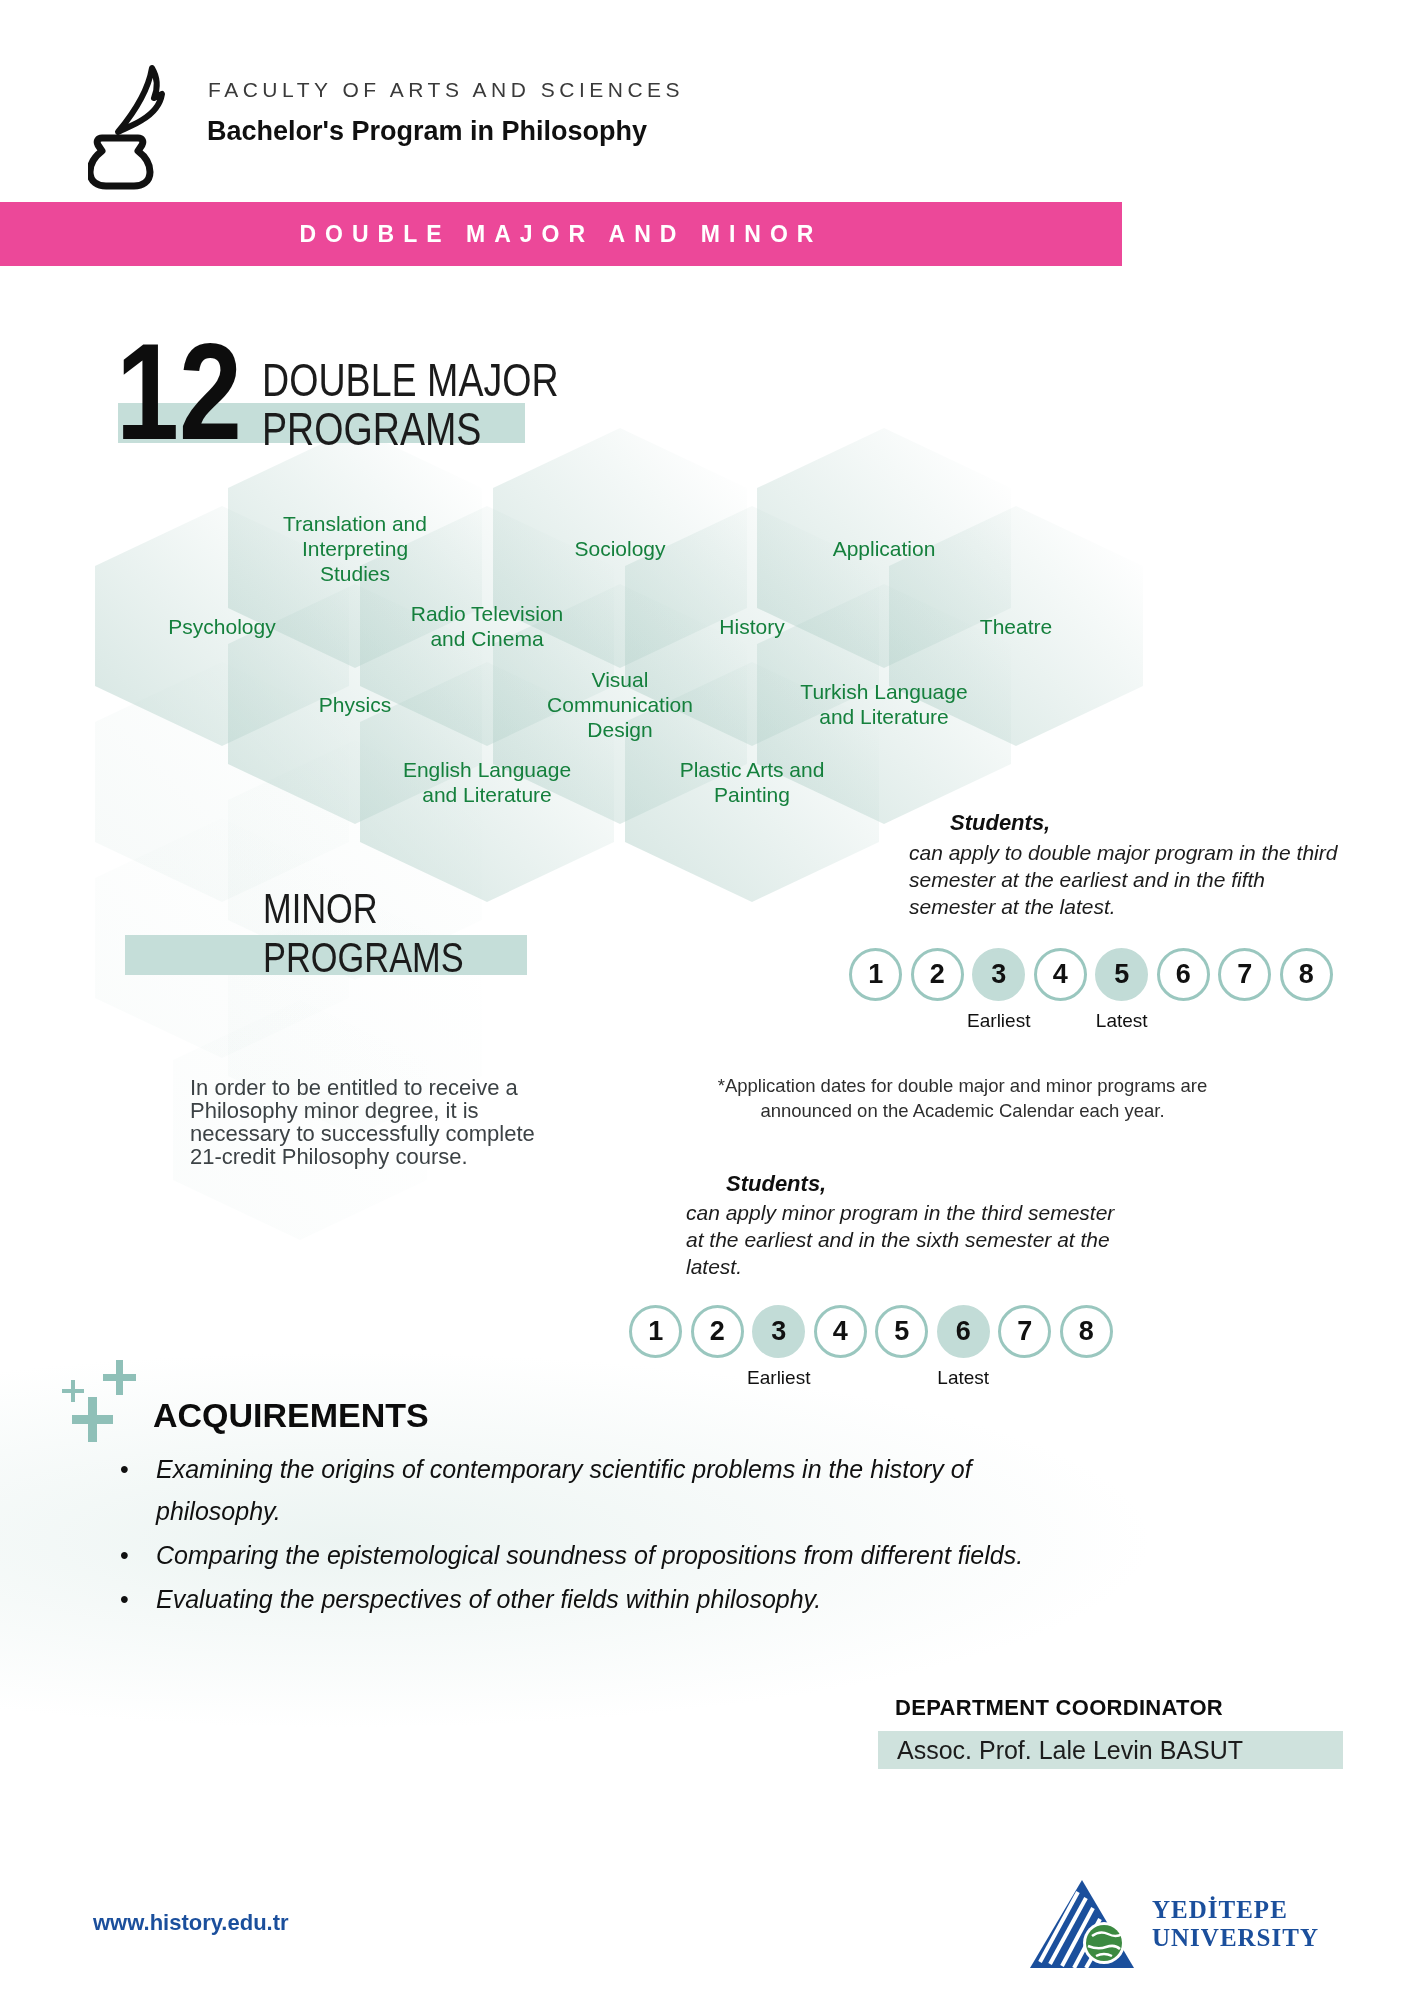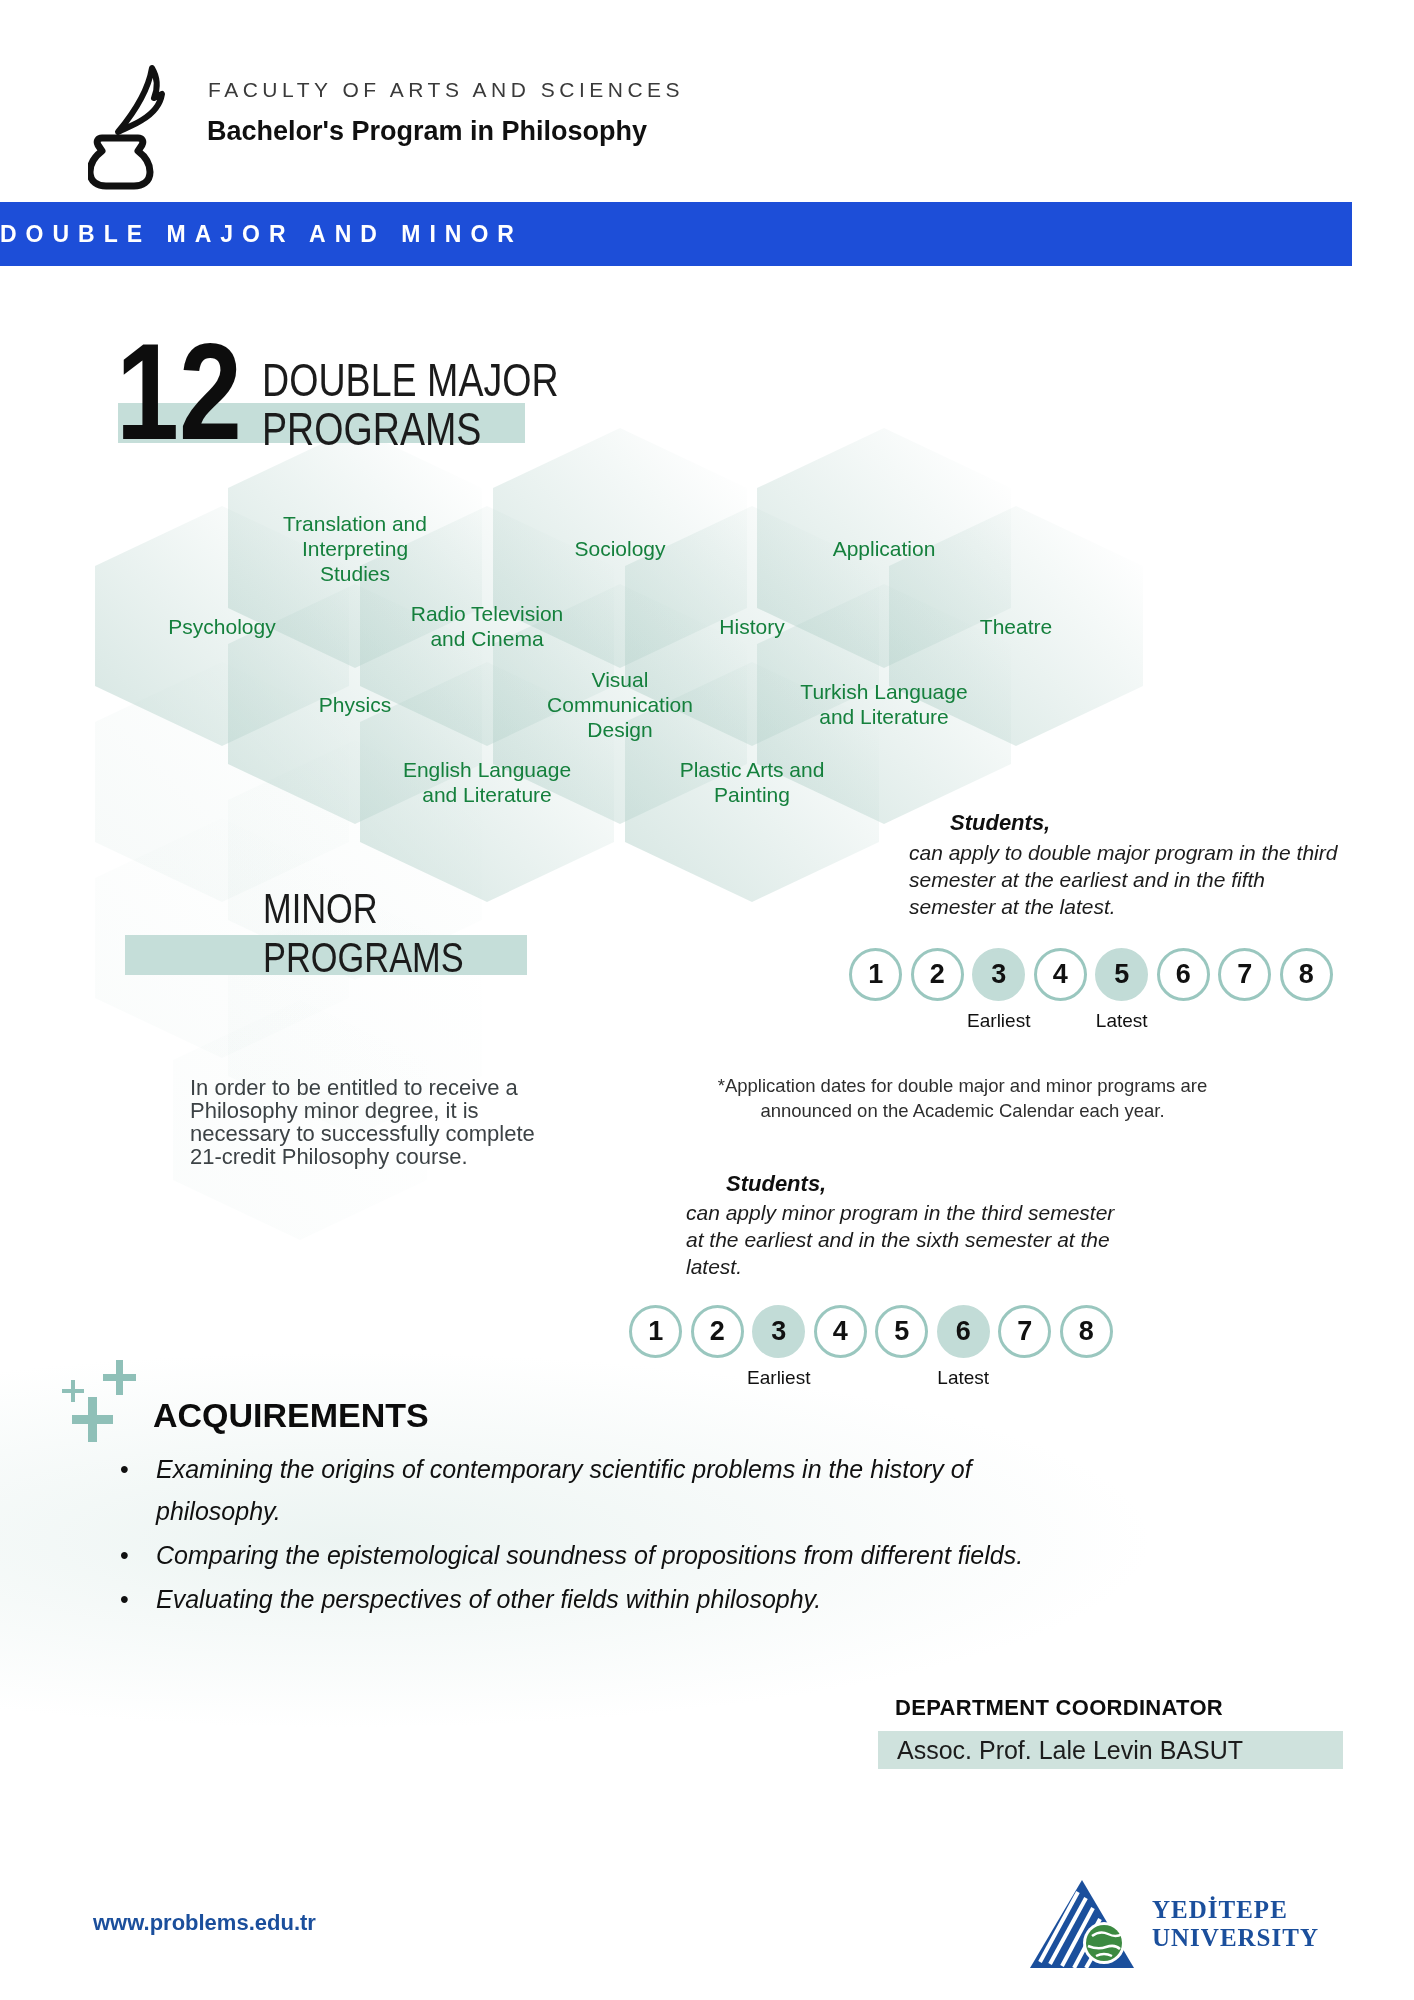--- a/index.html
+++ b/index.html
@@ -5,22 +5,22 @@
   html,body{margin:0;padding:0;}
   body{width:1414px;height:2000px;position:relative;background:#ffffff;
        font-family:"Liberation Sans",sans-serif;overflow:hidden;}
   .abs{position:absolute;}
 
   
   .faculty-label{left:208px;top:78px;font-size:21px;letter-spacing:4.5px;color:#3a3a3a;}
   .program-title{left:207px;top:116px;font-size:27px;font-weight:bold;color:#101010;}
 
   
-  .banner{left:0;top:202px;width:1352px;height:64px;background:#1d4ed8;
-          display:flex;align-items:center;}
+  .banner{left:0;top:202px;width:1122px;height:64px;background:#ec4899;
+          display:flex;align-items:center;justify-content:center;}
   .banner span{color:#ffffff;font-weight:bold;font-size:23px;letter-spacing:9px;}
 
   
   .bar{background:#c5ded9;}
   .bar-dm{left:118px;top:403px;width:407px;height:40px;}
   .big-num{left:116px;top:336px;font-size:138px;line-height:0.8;font-weight:800;color:#0d0d0d;
            transform:scaleX(0.82);transform-origin:0 0;z-index:3;}
   .hd-cond{transform:scaleX(0.8);transform-origin:0 0;color:#1b1b1b;white-space:nowrap;z-index:3;}
   .dm-line1{left:262px;top:352px;font-size:47px;}
   .dm-line2{left:262px;top:401px;font-size:47px;}
@@ -250,21 +250,21 @@
 philosophy.</li>
     <li>Comparing the epistemological soundness of propositions from different fields.</li>
     <li>Evaluating the perspectives of other fields within philosophy.</li>
   </ul>
 
 <div class="abs coord-label">DEPARTMENT COORDINATOR</div>
 <div class="abs coord-bar">
   <span>Assoc. Prof. Lale Levin BASUT</span>
 </div>
 
-<a class="abs website" href="#">www.problems.edu.tr</a>
+<a class="abs website" href="#">www.history.edu.tr</a>
 <div class="abs logo-wrap">
   <svg width="116" height="96" viewBox="0 0 116 96" xmlns="http://www.w3.org/2000/svg">
     <polygon points="60,4 112,92 8,92" fill="#1b4f9c"></polygon>
     <g stroke="#ffffff" stroke-width="4">
       <line x1="56" y1="16" x2="18" y2="86"></line>
       <line x1="64" y1="22" x2="28" y2="88"></line>
       <line x1="71" y1="32" x2="40" y2="90"></line>
       <line x1="78" y1="43" x2="52" y2="92"></line>
       <line x1="85" y1="55" x2="64" y2="92"></line>
     </g>

